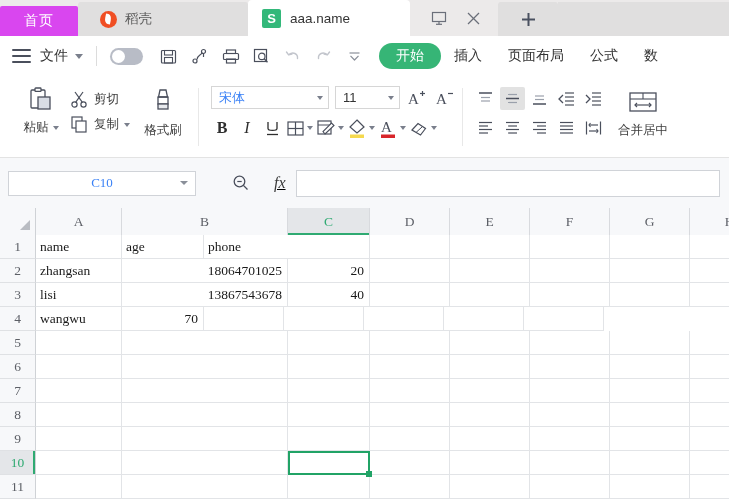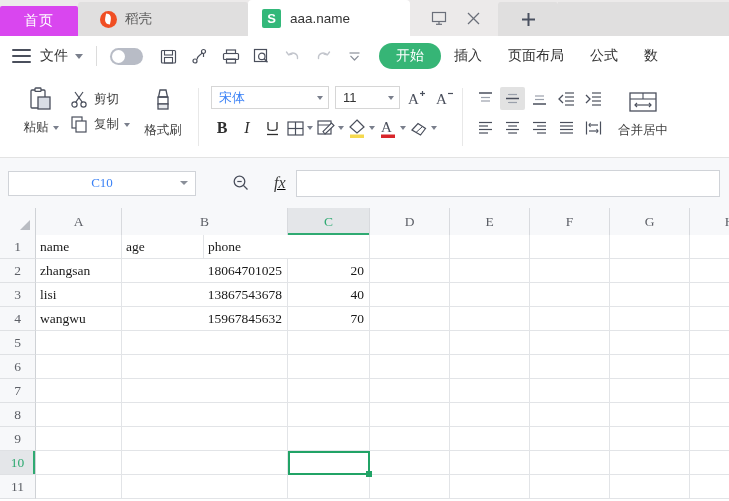--- a/index.html
+++ b/index.html
@@ -679,21 +679,20 @@
           <div class="cell num" style="width: 166px;">13867543678</div>
           <div class="cell num" style="width: 82px;">40</div>
           <div class="cell" style="width: 80px;"></div>
           <div class="cell" style="width: 80px;"></div>
           <div class="cell" style="width: 80px;"></div>
           <div class="cell" style="width: 80px;"></div>
           <div class="cell" style="width: 80px;"></div>
         </div>
         <div class="row">
           <div class="cell" style="width: 86px;">wangwu</div>
-          <div class="cell num" style="width: 166px;">15967845632</div>
           <div class="cell num" style="width: 82px;">70</div>
           <div class="cell" style="width: 80px;"></div>
           <div class="cell" style="width: 80px;"></div>
           <div class="cell" style="width: 80px;"></div>
           <div class="cell" style="width: 80px;"></div>
           <div class="cell" style="width: 80px;"></div>
         </div>
         <div class="row">
           <div class="cell" style="width: 86px;"></div>
           <div class="cell num" style="width: 166px;"></div>

